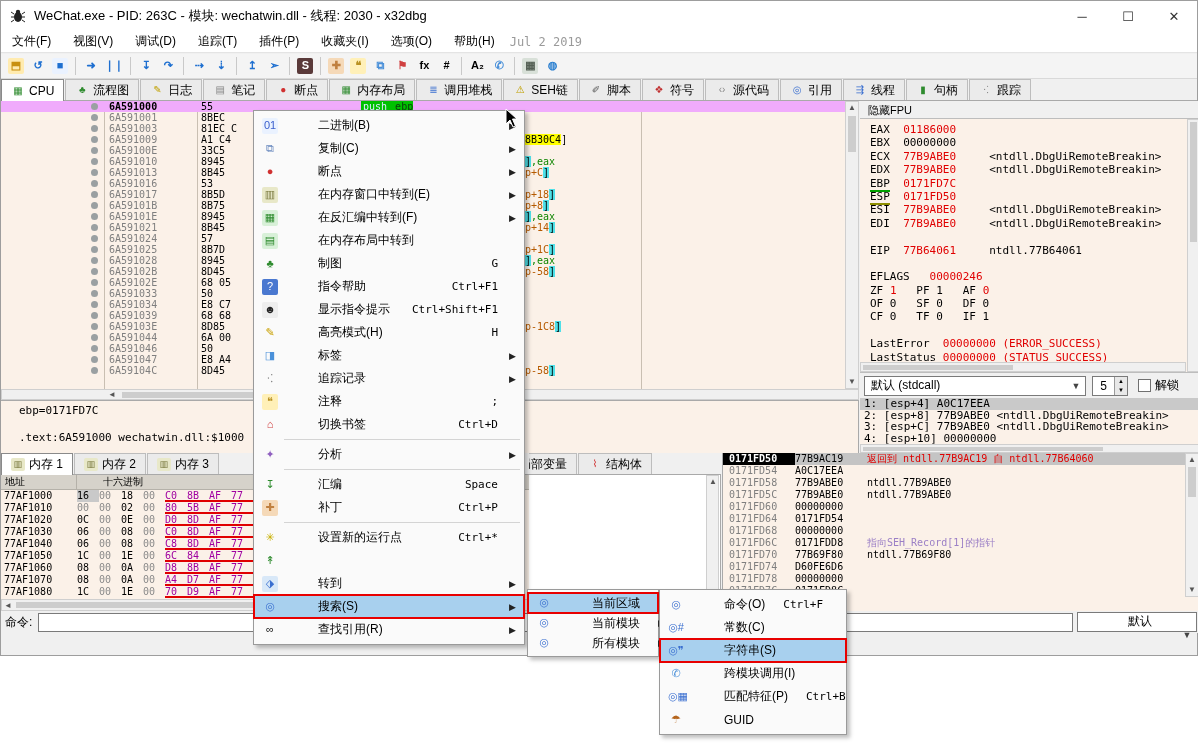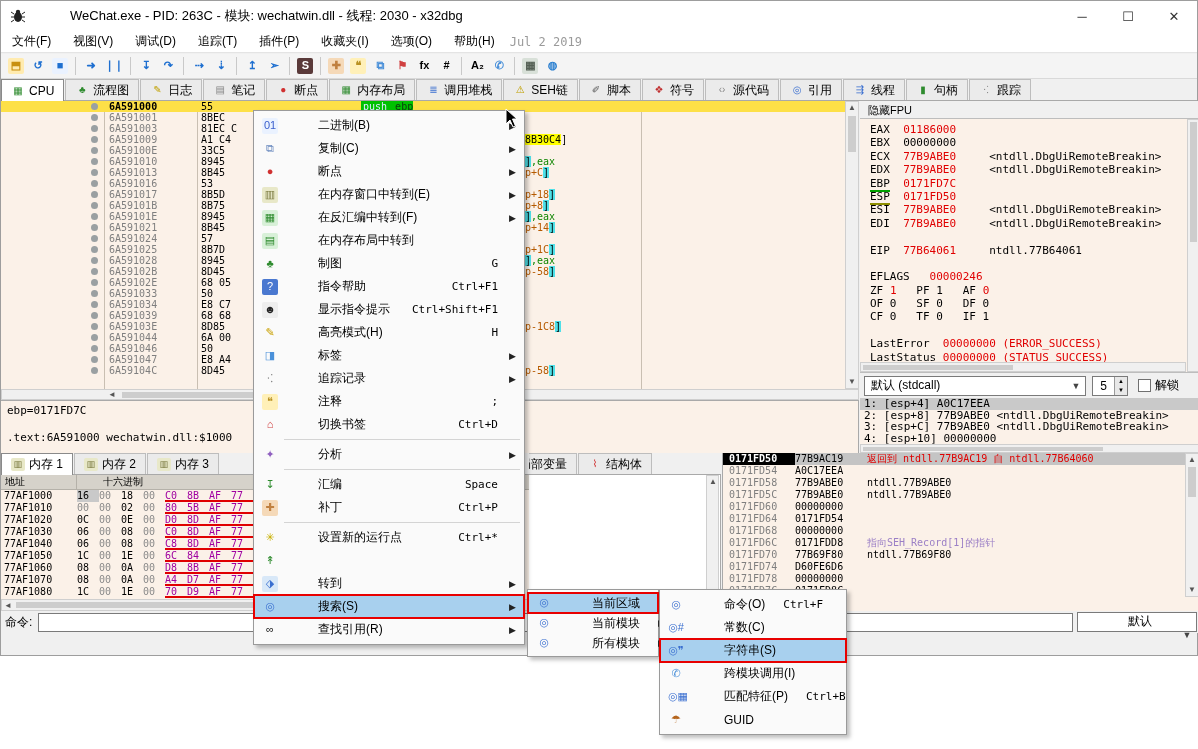--- a/index.html
+++ b/index.html
@@ -2,21 +2,21 @@
 <html><head>
 <meta charset="utf-8">
 <style>
   html,body{margin:0;padding:0;background:#fff;}
   *{box-sizing:border-box;}
   #stage{position:relative;width:1198px;height:749px;background:#fff;overflow:hidden;
          font-family:"Liberation Sans",sans-serif;font-size:12px;color:#000;}
   .mono{font-family:"DejaVu Sans Mono",monospace;}
   #win{position:absolute;left:0;top:0;width:1198px;height:656px;background:#F0F0F0;border:1px solid #9d9d9d;}
   
-  #titlebar{position:absolute;left:0;top:0;width:100%;height:30px;background:#fff;display:flex;align-items:center;gap:36px;}
+  #titlebar{position:absolute;left:0;top:0;width:100%;height:30px;background:#fff;display:flex;align-items:center;}
   #title-text{margin-left:8px;font-size:13px;}
   #caption-btns{margin-left:auto;display:flex;height:30px;}
   .cap-btn{width:46px;height:30px;display:flex;align-items:center;justify-content:center;font-size:13px;color:#333;}
   
   #menubar{position:absolute;left:0;top:30px;width:100%;height:22px;background:#fff;display:flex;align-items:center;border-bottom:1px solid #e4e4e4;}
   .menubar-item{padding:2px 11px;}
   #menubar-date{color:#9a9a9a;font-family:"DejaVu Sans Mono",monospace;font-size:12px;margin-left:4px;}
   
   #toolbar{position:absolute;left:0;top:53px;width:100%;height:25px;background:#f4f4f4;display:flex;align-items:center;padding-left:4px;border-bottom:1px solid #d9d9d9;}
   .tb-sep{width:1px;height:18px;background:#c9c9c9;margin:0 4px;}
@@ -27,35 +27,35 @@
   .tab{height:21px;display:flex;align-items:center;padding:0 9px;border:1px solid #bdbdbd;border-bottom:none;background:#ebebeb;margin-right:1px;white-space:nowrap;}
   .tab.active{background:#fff;height:22px;margin-bottom:-1px;border-color:#8a8a8a;}
   .tab .bdg{min-width:14px;height:14px;line-height:13px;font-size:10px;margin:0 4px 0 0;font-weight:normal;}
   #disasm{position:absolute;left:0;top:100px;width:858px;height:288px;background:#FBF1E8;border-right:1px solid #a9a9a9;overflow:hidden;}
   .drow{position:relative;height:11px;line-height:11px;font-size:10px;white-space:pre;}
   .drow .dot{position:absolute;left:90px;top:2px;width:7px;height:7px;border-radius:50%;background:#9aa0a2;}
   .drow .addr{position:absolute;left:108px;color:#7f7f7f;}
   .drow .bytes{position:absolute;left:200px;color:#000;}
   .drow .instr{position:absolute;left:360px;}
   .drow .frag{position:absolute;left:524px;}
-  .drow.sel{background:#fde047;padding-left:11px;}
+  .drow.sel{background:#f0abfc;padding-left:11px;}
   .drow.sel .addr{color:#000;font-weight:bold;}
   .hl-yellow{background:#FFFF00;color:#000;}
   .br{background:#4FE0E8;color:#000;}
   .mem{color:#B55A00;}
   .reg{color:#0E8600;}
   .push-chip{background:#00C100;color:#DCEBFF;padding:0 2px;}
   .push-op{background:#00C100;color:#073;color:#0b3b0b;}
   .vline{position:absolute;top:0;width:1px;background:#c9bfb2;}
   
   .sb{position:absolute;background:#F0F0F0;border:1px solid #cfcfcf;}
   .sb .thumb{position:absolute;background:#cdcdcd;}
   .sb .arr{position:absolute;width:12px;height:12px;font-size:8px;line-height:12px;text-align:center;color:#555;}
   
-  #infopane{position:absolute;left:0;top:399px;width:858px;height:53px;background:#FBF1E8;border-top:1px solid #a9a9a9;border-right:1px solid #a9a9a9;padding:3px 6px;font-size:11px;}
+  #infopane{position:absolute;left:0;top:399px;width:858px;height:53px;background:#FBF1E8;border-top:1px solid #a9a9a9;border-right:1px solid #a9a9a9;padding:3px 18px;font-size:11px;}
   
   #regs{position:absolute;left:859px;top:100px;width:339px;height:288px;background:#FBF1E8;}
   #fpu-toggle{height:18px;background:#F0F0F0;border-bottom:1px solid #bdbdbd;padding-left:8px;line-height:18px;font-size:11px;}
   #reg-rows{padding:4px 0 0 10px;font-size:11px;}
   .rrow{height:13.4px;line-height:13.4px;white-space:pre;}
   .k{color:#000;} .r{color:#E00000;}
   .ug{border-bottom:2px solid #00A000;} .uo{border-bottom:2px solid #8f8f00;}
   #conv-row{position:absolute;left:859px;top:371px;width:339px;height:26px;background:#F0F0F0;display:flex;align-items:center;padding:0 4px;border-top:1px solid #bdbdbd;}
   .combo{background:#fff;border:1px solid #7a7a7a;height:20px;display:flex;align-items:center;padding-left:6px;position:relative;}
   .combo .dd{margin-left:auto;width:18px;text-align:center;color:#444;font-size:9px;}

